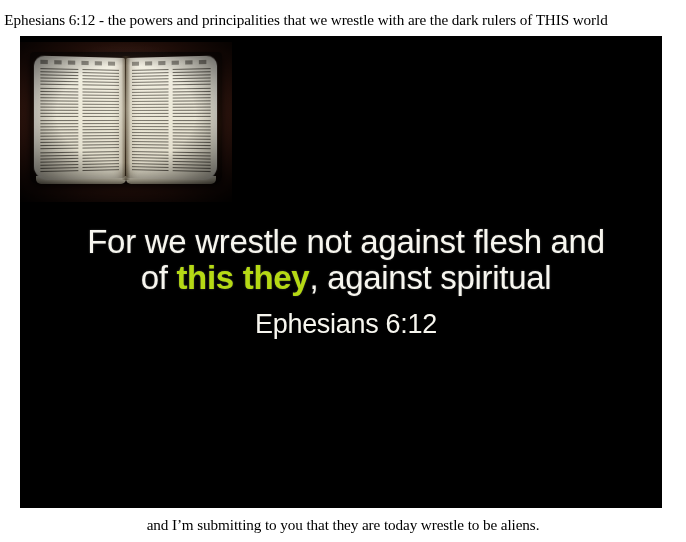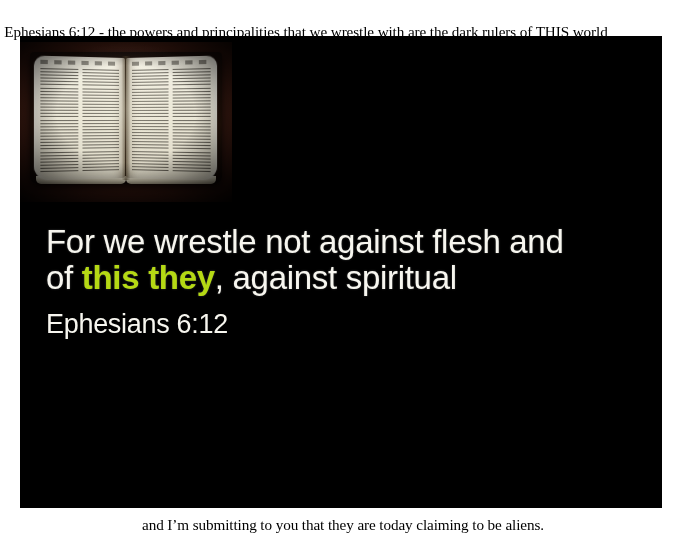--- a/index.html
+++ b/index.html
@@ -20,21 +20,21 @@
     position: relative;
     width: 686px;
     height: 542px;
     background: #ffffff;
   }
 
   
   .header-caption {
     position: absolute;
     left: 0;
-    top: 22px;
+    top: 10px;
     width: 612px;
     text-align: center;
     font-family: "Liberation Serif", "DejaVu Serif", serif;
     font-size: 15.2px;
     line-height: 19px;
     color: #000000;
     letter-spacing: -0.1px;
     white-space: nowrap;
   }
 
@@ -186,20 +186,21 @@
         rgba(0,0,0,0) 72%);
     pointer-events: none;
   }
 
   
   .quote-block {
     position: absolute;
     left: 26px;
     top: 188px;
     width: 600px;
+    text-align: center;
   }
   .quote-line {
     font-family: "Liberation Sans Narrow", "Liberation Sans", "DejaVu Sans", sans-serif;
     font-stretch: condensed;
     font-size: 33px;
     line-height: 36px;
     color: #f7f6ef;
     white-space: nowrap;
     letter-spacing: -0.3px;
     text-shadow: 0 0 2px rgba(255,255,255,0.25);
@@ -271,15 +272,15 @@
     </div>
 
     <div class="quote-block">
       <div class="quote-line">For we wrestle not against flesh and</div>
       <div class="quote-line"><span>of </span><span class="highlight">this they</span><span>, against spiritual</span></div>
       <div class="attribution">Ephesians 6:12</div>
     </div>
 
   </div>
 
-  <div class="footer-caption">and I’m submitting to you that they are today claiming to be aliens.</div>
+  <div class="footer-caption">and I’m submitting to you that they are today wrestle to be aliens.</div>
 
 </div>
 
 </body></html>

